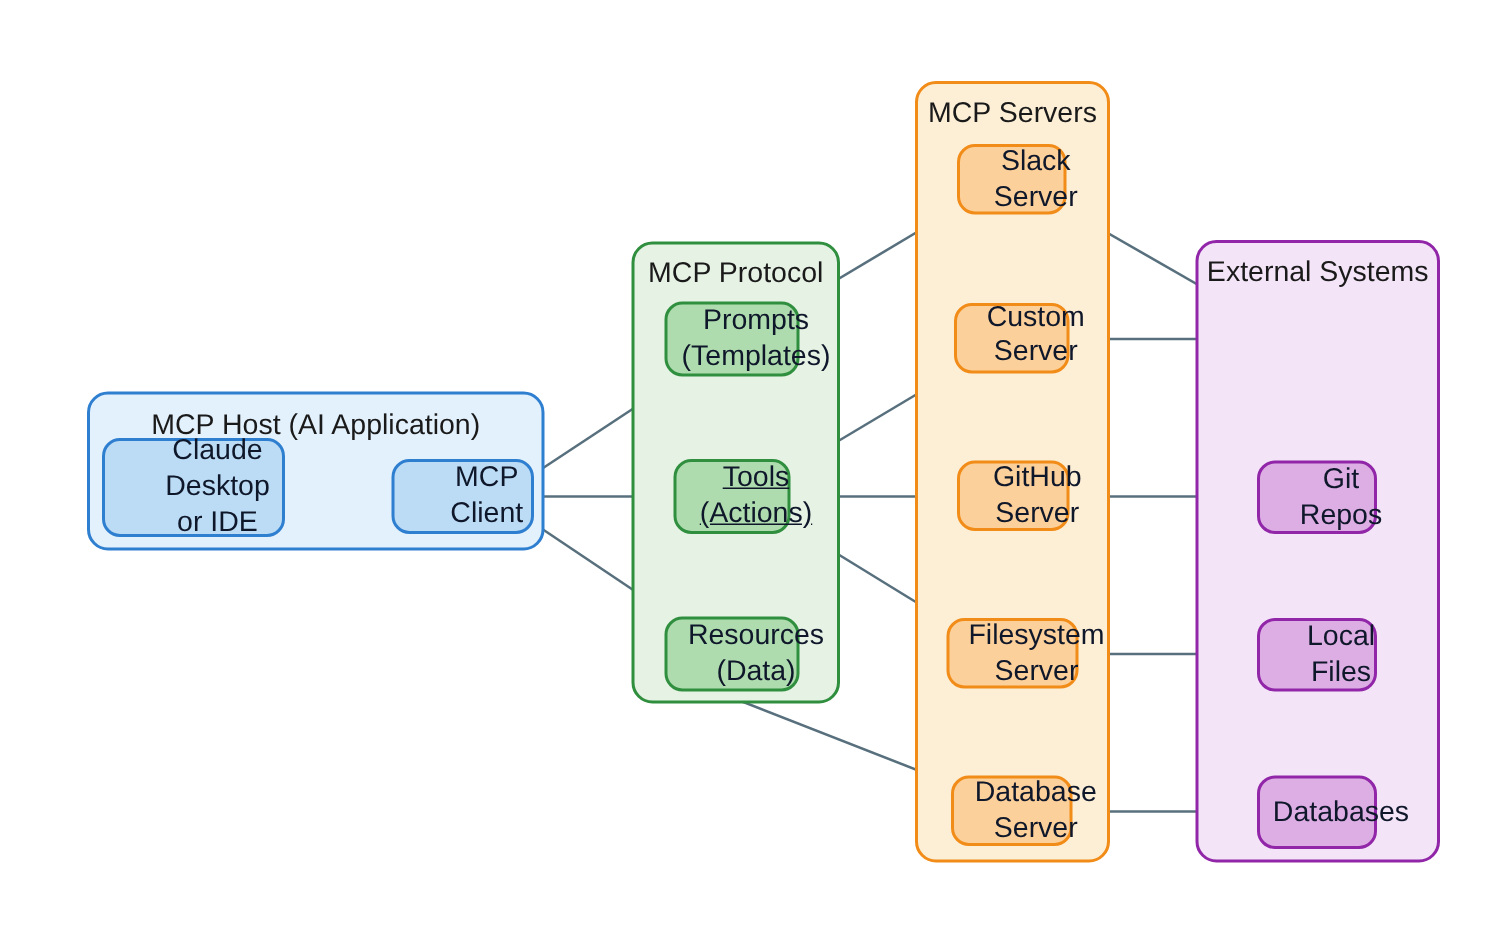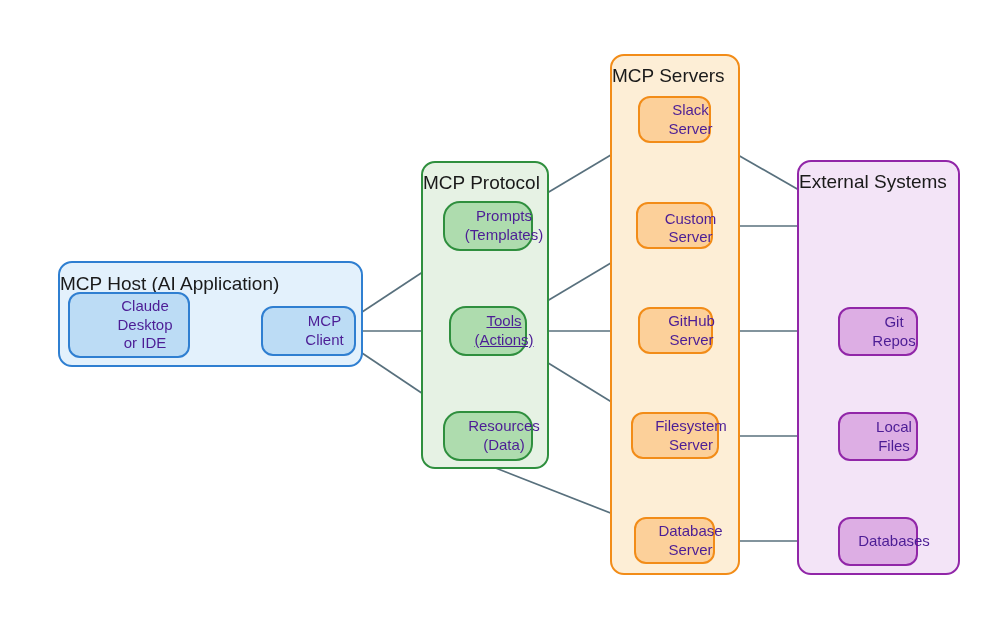--- a/index.html
+++ b/index.html
@@ -21,56 +21,56 @@
     position: absolute;
     border-width: 2px;
     border-style: solid;
     border-radius: 14px;
     box-sizing: border-box;
   }
   .group-title {
     position: absolute;
     left: 0;
     right: 0;
-    text-align: left;
+    text-align: center;
     font-size: 19px;
     color: #1a1a1a;
     white-space: nowrap;
   }
   .node {
     position: absolute;
     border-width: 2px;
     border-style: solid;
     border-radius: 12px;
     box-sizing: border-box;
     display: flex;
     align-items: center;
     justify-content: center;
     text-align: center;
-    font-size: 15px;
+    font-size: 19px;
     line-height: 1.25;
-    color: #4c1d95;
+    color: #0f172a;
     padding-left: 32px;
   }
   .node .lbl { display: block; }
   #edges {
     position: absolute;
     left: 0; top: 0;
     width: 1008px;
     height: 630px;
     pointer-events: none;
   }
   
   .g-host   { background: #e3f1fc; border-color: #2f7fd1; }
   .g-proto  { background: #e6f2e4; border-color: #2f8f3e; }
   .g-server { background: #fdeed6; border-color: #f28c18; }
   .g-ext    { background: #f3e4f7; border-color: #9126a8; }
   
   .n-host   { background: #bcdcf5; border-color: #2f7fd1; }
-  .n-proto  { background: #aedcae; border-color: #2f8f3e; border-radius: 17px; }
+  .n-proto  { background: #aedcae; border-color: #2f8f3e; }
   .n-server { background: #fcd09a; border-color: #f28c18; }
   .n-ext    { background: #ddaee4; border-color: #9126a8; }
 </style>
 </head>
 <body>
 
 <div id="canvas">
 
   <svg id="edges" viewBox="0 0 1008 630" width="1008" height="630" xmlns="http://www.w3.org/2000/svg">
     <defs>
@@ -102,21 +102,21 @@
   <div class="node n-host" style="left:68px; top:292px; width:122px; height:66px;">
     <span>
       <span class="lbl">Claude Desktop</span>
       <span class="lbl">or IDE</span>
     </span>
   </div>
   <div class="node n-host" style="left:261px; top:306px; width:95px; height:50px;">
     <span class="lbl">MCP Client</span>
   </div>
 
-  <div class="group g-proto" style="left:421px; top:161px; width:128px; height:308px;">
+  <div class="group g-proto" style="left:421px; top:161px; width:139px; height:308px;">
     <div class="group-title" style="top:9px;">MCP Protocol</div>
   </div>
   <div class="node n-proto" style="left:443px; top:201px; width:90px; height:50px;">
     <span>
       <span class="lbl">Prompts</span>
       <span class="lbl">(Templates)</span>
     </span>
   </div>
   <div class="node n-proto" style="left:449px; top:306px; width:78px; height:50px;text-decoration:underline;">
     <span>

